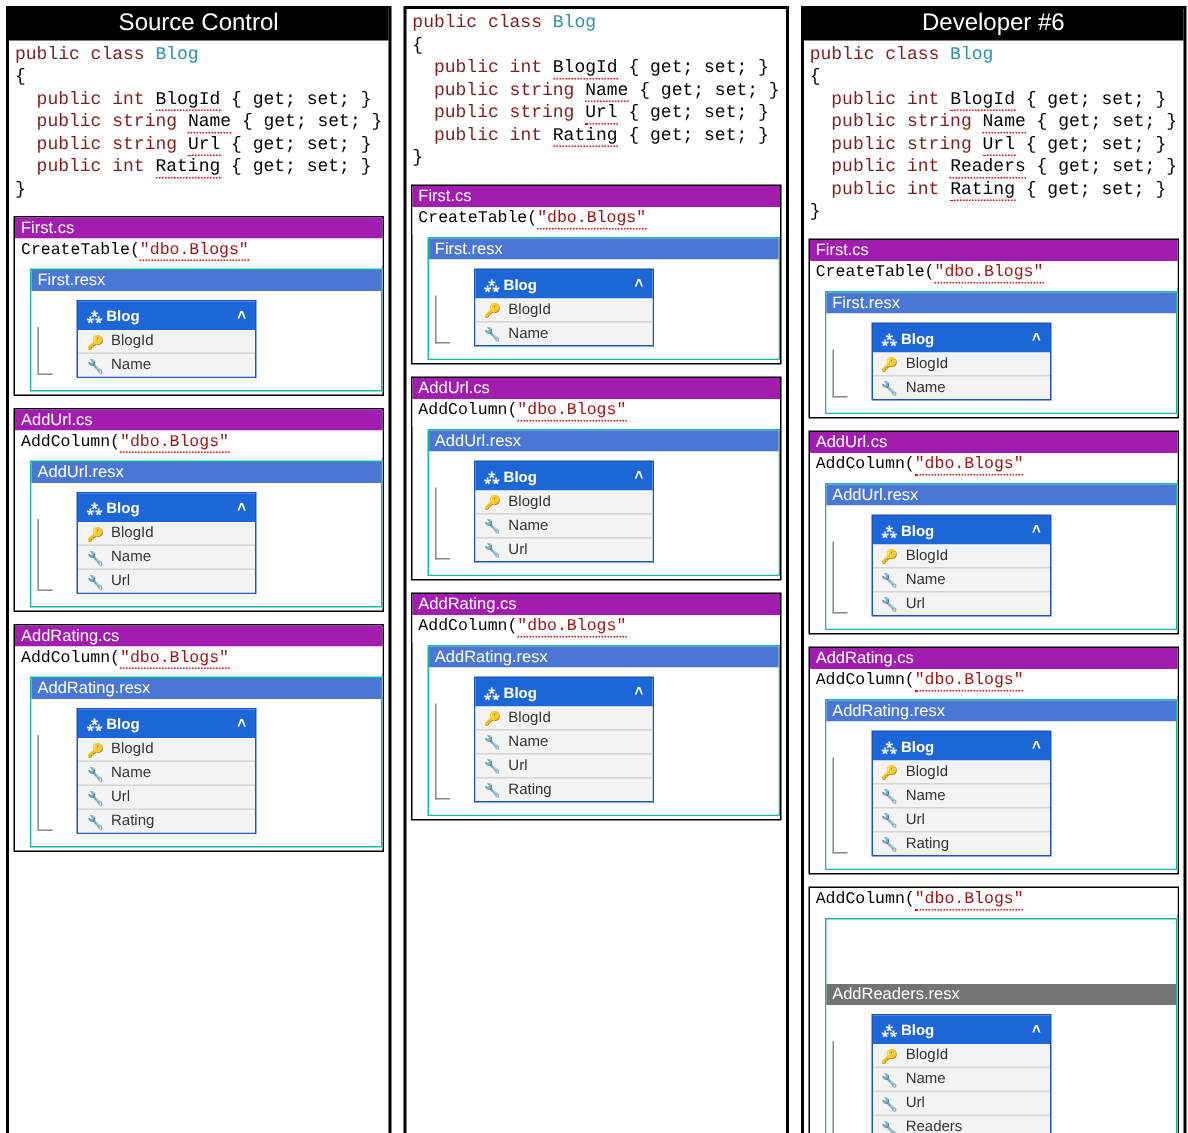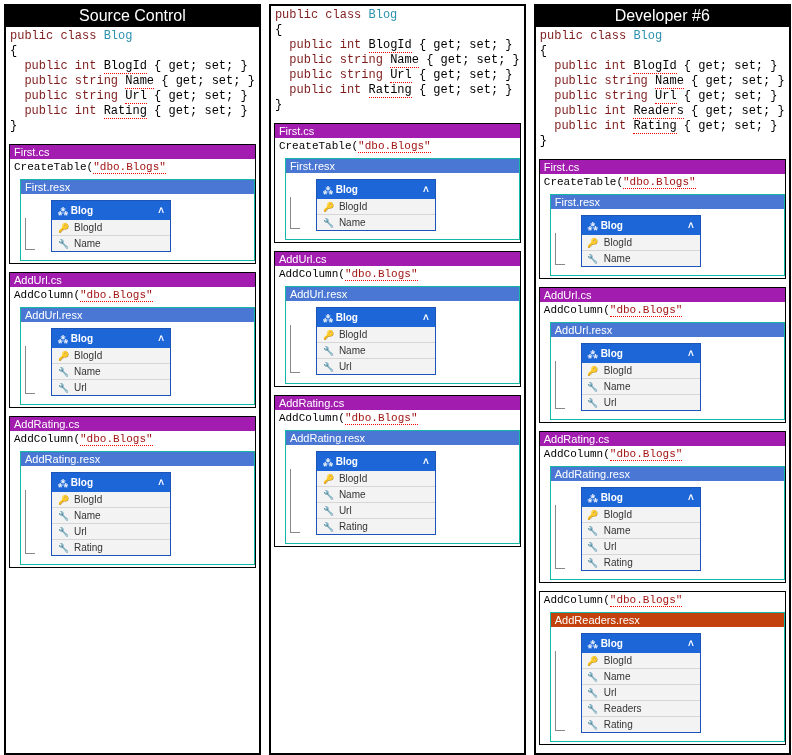--- a/index.html
+++ b/index.html
@@ -47,21 +47,22 @@
     background: #a21caf;
     color: #fff;
     font-family: "Segoe UI", Arial, sans-serif;
     font-size: 11px;
     padding: 1px 4px;
   }
   .filebar.resx {
     background: #4a77d4;
   }
   .filebar.green {
-    background: #c2410c;
+    background: #737373;
+    margin-top: 43px;
   }
   .filebody {
     padding: 2px 4px 4px;
     font-family: Consolas, "Courier New", monospace;
     font-size: 11px;
     background: #fff;
   }
   .str { color: #a31515; }
   .str.u { border-bottom: 1px dotted red; }
   .nested {

